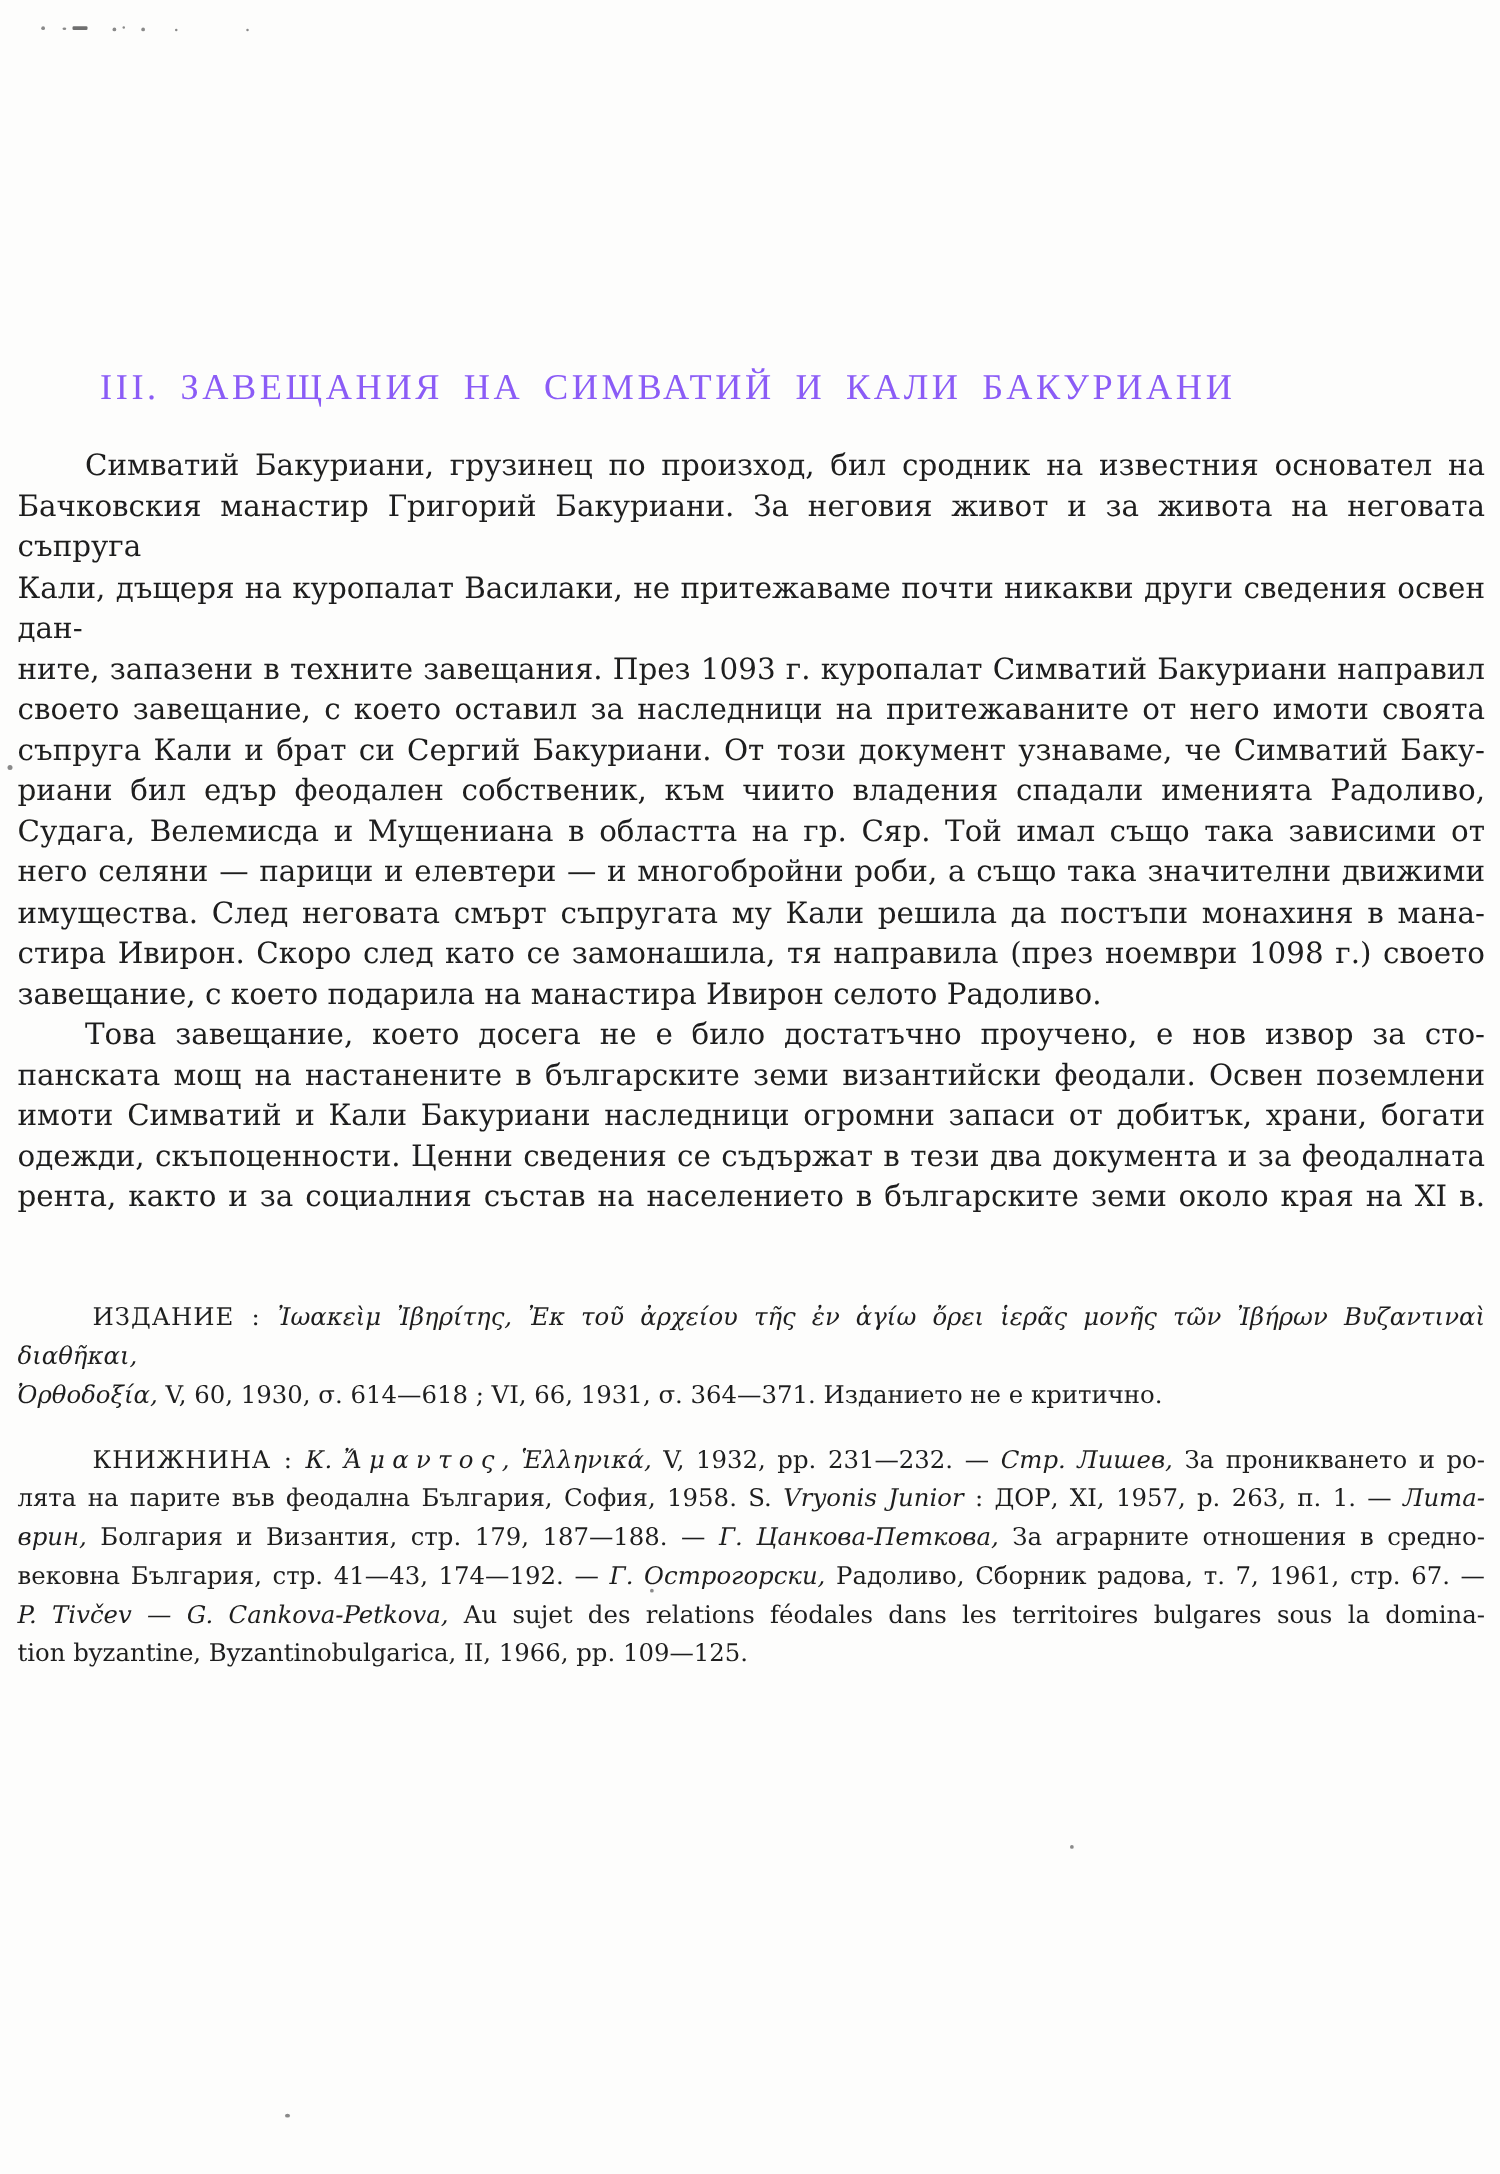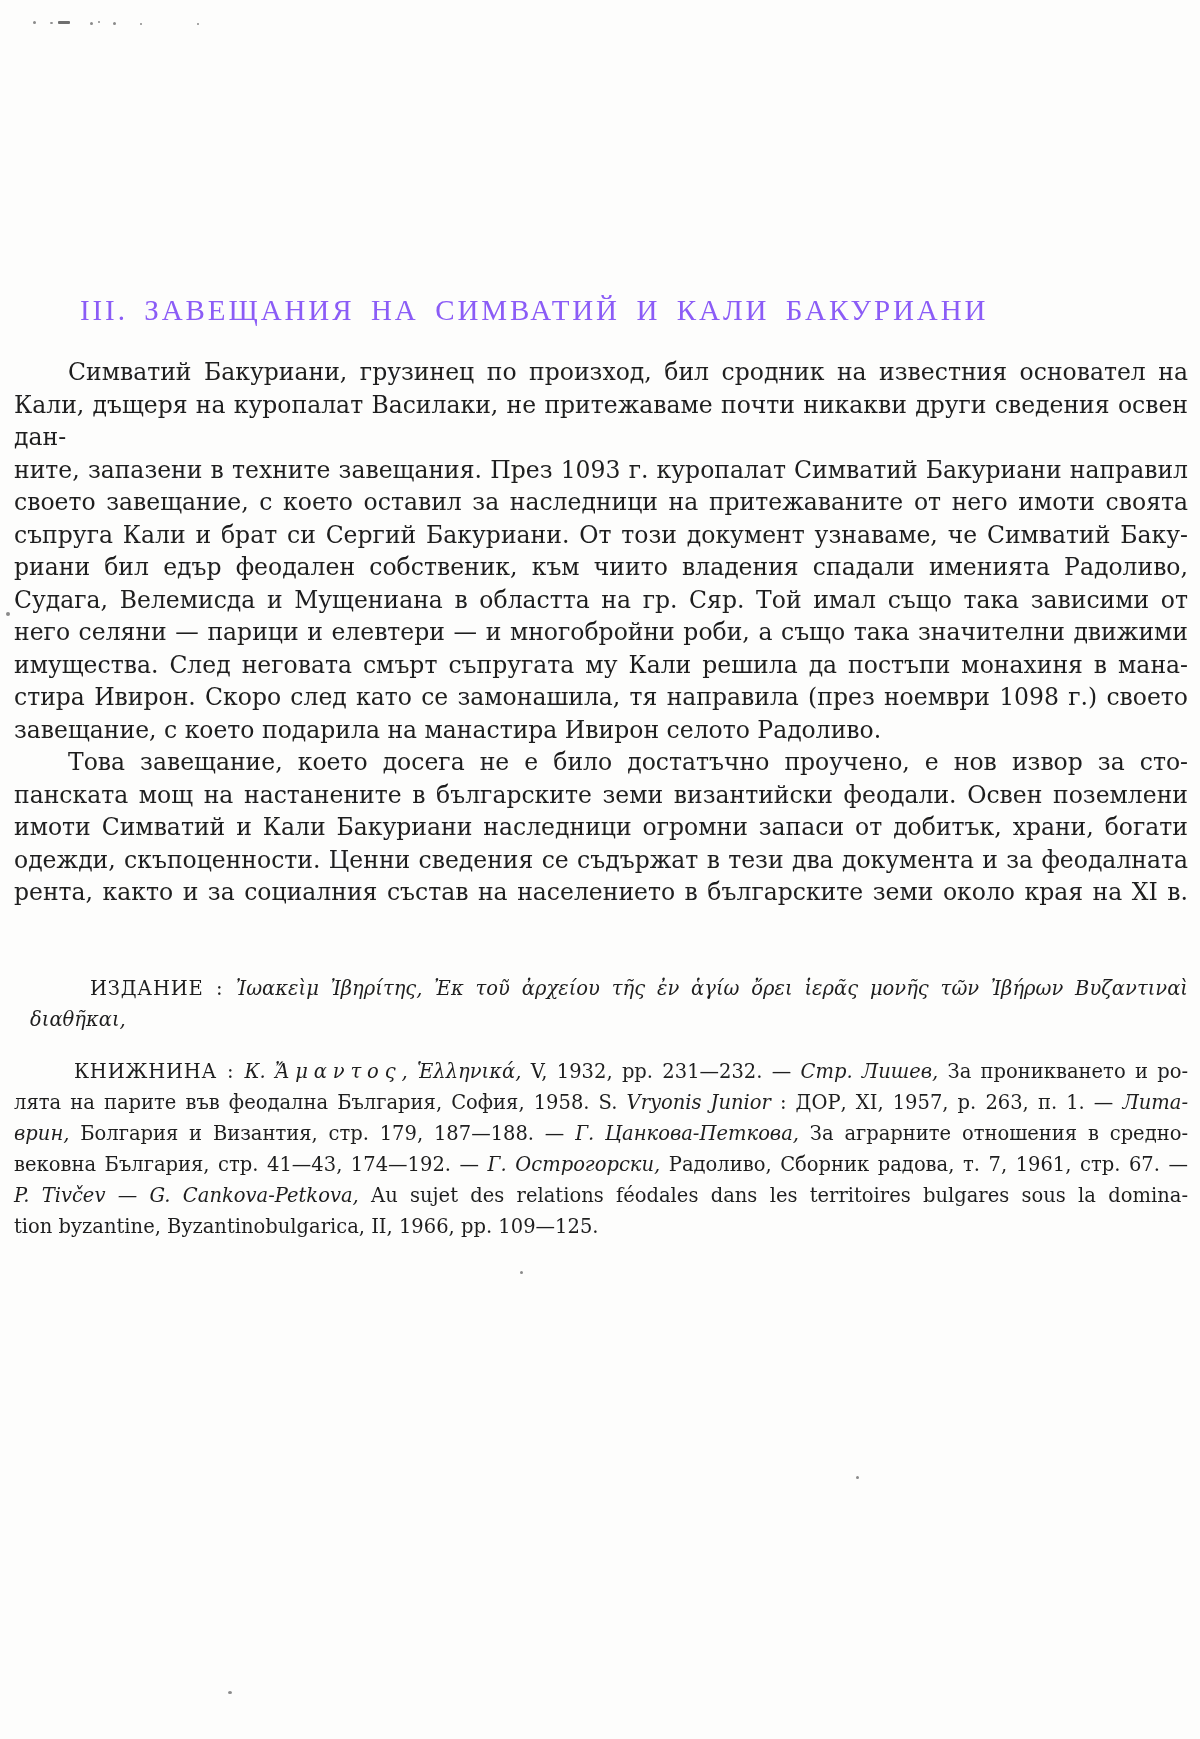--- a/index.html
+++ b/index.html
@@ -22,21 +22,21 @@
     line-height: 40px;
     letter-spacing: 0.10em;
     word-spacing: 0.22em;
     white-space: nowrap;
     color: #8b5cf6;
     font-family: Liberation Serif, serif;
   }
   .body-para { font-size: 23.5px; line-height: 32.5px; }
   .para-1 { margin-top: 26px; }
   .note-para { font-size: 19.5px; line-height: 31px; }
-  .edition { margin-top: 64px; margin-left: 16px; }
+  .edition { margin-top: 64px; }
   .bibliography { margin-top: 21px; }
   .line {
     text-align: justify;
     text-align-last: justify;
     white-space: normal;
   }
   .line.last { text-align-last: left; }
   .body-para .line.indent { text-indent: 54px; }
   .note-para .line.indent { text-indent: 60px; }
   .i { font-style: italic; }
@@ -63,20 +63,21 @@
 <div class="artifact" style="left:6px;top:612px;width:4px;height:4px;"></div>
 <div class="artifact" style="left:520px;top:1271px;width:3px;height:3px;"></div>
 <div class="artifact" style="left:856px;top:1476px;width:3px;height:3px;"></div>
 <div class="artifact" style="left:228px;top:1691px;width:4px;height:3px;"></div>
 
 <div class="content">
   <div class="title">III. ЗАВЕЩАНИЯ НА СИМВАТИЙ И КАЛИ БАКУРИАНИ</div>
 
   <div class="body-para para-1">
       <div class="line indent">Симватий Бакуриани, грузинец по произход, бил сродник на известния основател на</div>
+      <div class="line">Бачковския манастир Григорий Бакуриани. За неговия живот и за живота на неговата съпруга</div>
       <div class="line">Кали, дъщеря на куропалат Василаки, не притежаваме почти никакви други сведения освен дан-</div>
       <div class="line">ните, запазени в техните завещания. През 1093 г. куропалат Симватий Бакуриани направил</div>
       <div class="line">своето завещание, с което оставил за наследници на притежаваните от него имоти своята</div>
       <div class="line">съпруга Кали и брат си Сергий Бакуриани. От този документ узнаваме, че Симватий Баку-</div>
       <div class="line">риани бил едър феодален собственик, към чиито владения спадали именията Радоливо,</div>
       <div class="line">Судага, Велемисда и Мущениана в областта на гр. Сяр. Той имал също така зависими от</div>
       <div class="line">него селяни — парици и елевтери — и многобройни роби, а също така значителни движими</div>
       <div class="line">имущества. След неговата смърт съпругата му Кали решила да постъпи монахиня в мана-</div>
       <div class="line">стира Ивирон. Скоро след като се замонашила, тя направила (през ноември 1098 г.) своето</div>
       <div class="line last">завещание, с което подарила на манастира Ивирон селото Радоливо.</div>
@@ -85,20 +86,21 @@
   <div class="body-para para-2">
       <div class="line indent">Това завещание, което досега не е било достатъчно проучено, е нов извор за сто-</div>
       <div class="line">панската мощ на настанените в българските земи византийски феодали. Освен поземлени</div>
       <div class="line">имоти Симватий и Кали Бакуриани наследници огромни запаси от добитък, храни, богати</div>
       <div class="line">одежди, скъпоценности. Ценни сведения се съдържат в тези два документа и за феодалната</div>
       <div class="line">рента, както и за социалния състав на населението в българските земи около края на XI в.</div>
     </div>
 
   <div class="note-para edition">
       <div class="line indent"><span class="lbl">ИЗДАНИЕ : </span><span class="i">Ἰωακεὶμ Ἰβηρίτης, Ἐκ τοῦ ἀρχείου τῆς ἐν ἁγίω ὄρει ἱερᾶς μονῆς τῶν Ἰβήρων Βυζαντιναὶ διαθῆκαι,</span></div>
+      <div class="line last"><span class="i">Ὀρθοδοξία,</span><span> V, 60, 1930, σ. 614—618 ; VI, 66, 1931, σ. 364—371. Изданието не е критично.</span></div>
     </div>
 
   <div class="note-para bibliography">
       <div class="line indent"><span class="lbl">КНИЖНИНА : </span><span class="i">К. </span><span class="i lsp">Ἄμαντος</span><span class="i">, Ἑλληνικά,</span><span> V, 1932, pp. 231—232. — </span><span class="i">Стр. Лишев,</span><span> За проникването и ро-</span></div>
       <div class="line"><span>лята на парите във феодална България, София, 1958. S. </span><span class="i">Vryonis Junior</span><span> : ДОР, XI, 1957, p. 263, п. 1. — </span><span class="i">Лита-</span></div>
       <div class="line"><span class="i">врин,</span><span> Болгария и Византия, стр. 179, 187—188. — </span><span class="i">Г. Цанкова-Петкова,</span><span> За аграрните отношения в средно-</span></div>
       <div class="line"><span>вековна България, стр. 41—43, 174—192. — </span><span class="i">Г. Острогорски,</span><span> Радоливо, Сборник радова, т. 7, 1961, стр. 67. —</span></div>
       <div class="line"><span class="i">P. Tivčev — G. Cankova-Petkova,</span><span> Au sujet des relations féodales dans les territoires bulgares sous la domina-</span></div>
       <div class="line last"><span>tion byzantine, Byzantinobulgarica, II, 1966, pp. 109—125.</span></div>
     </div>

